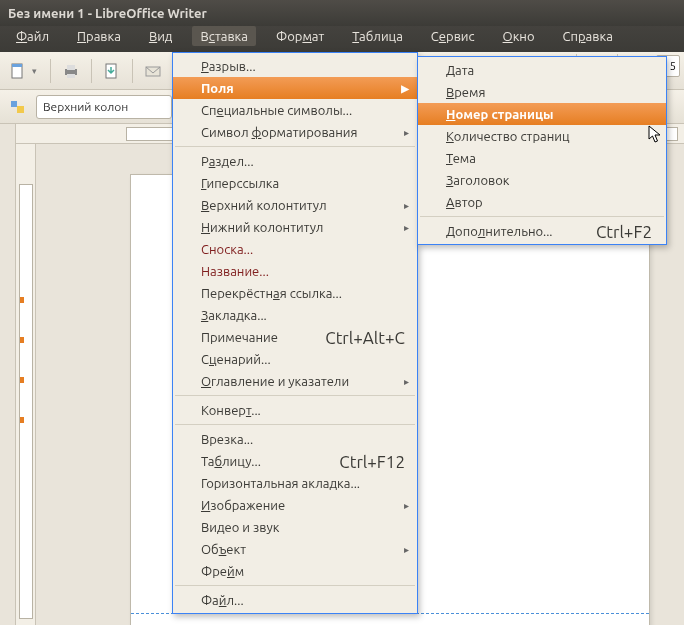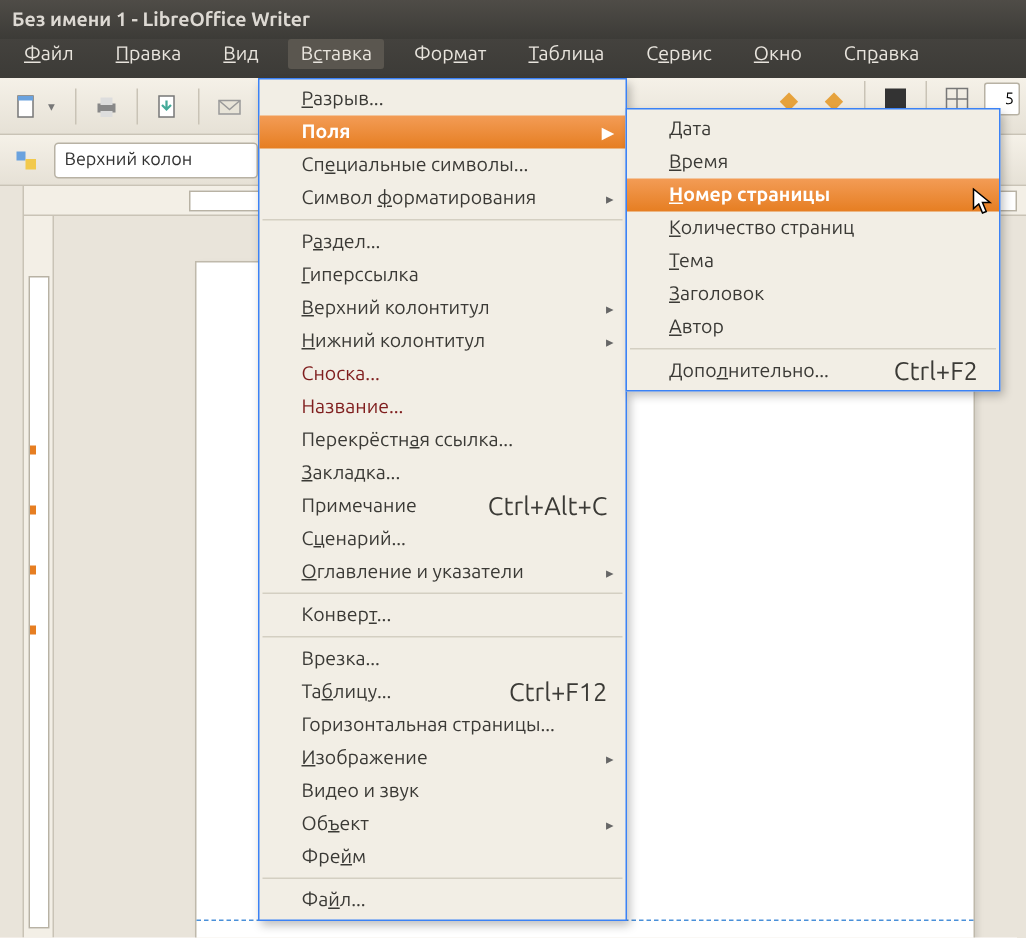--- a/index.html
+++ b/index.html
@@ -29,21 +29,21 @@
   .menu { position: absolute; background: #f2eee5; border: 1px solid #3b82f6; box-shadow: 2px 3px 6px rgba(0,0,0,0.25); font-size: 13px; color: #3b3a36; padding: 2px 0; }
   .menu .item { display: flex; align-items: center; height: 22px; padding: 0 28px 0 28px; white-space: nowrap; position: relative; cursor: pointer; }
   .menu .item.disabled { color: #7f1d1d; }
   .menu .item.highlight { background: linear-gradient(to bottom, #f39c56, #e67e22); color: #fff; font-weight: bold; }
   .menu .sep { height: 1px; background: #d4cfc2; margin: 3px 2px; }
   .menu .arrow { position: absolute; right: 8px; font-size: 10px; color: #666; }
   .menu .item.highlight .arrow { color: #fff; }
   .menu .shortcut { position: absolute; right: 12px; color: #3b3a36; font-size: 17px; }
   .menu .item u { text-decoration: underline; }
   .main-menu { top: 52px; left: 172px; width: 246px; }
-  .sub-menu { top: 72px; left: 417px; width: 250px; }
+  .sub-menu { top: 56px; left: 417px; width: 250px; }
   .sub-menu .shortcut { right: 14px; }
   .cursor { position: absolute; top: 125px; left: 648px; width: 16px; height: 20px; pointer-events: none; }
   .tb-right { position:absolute; right:4px; top:54px; display:flex; gap:6px; align-items:center; }
   .tb-right .tb-btn { color:#e67e22; }
   .spin { width:24px; height:22px; background:#fff; border:1px solid #b8b2a4; border-radius:2px; font-size:11px; display:flex; align-items:center; justify-content:flex-end; padding-right:3px;}
 </style>
 </head>
 <body>
 
 <div class="titlebar">
@@ -204,21 +204,21 @@
     </div>
   <div class="sep"></div>
   <div class="item">
       <span>Врезка...</span>
     </div>
   <div class="item">
       <span>Та<u>б</u>лицу...</span>
       <span class="shortcut">Ctrl+F12</span>
     </div>
   <div class="item">
-      <span>Горизонтальная страницы...</span>
+      <span>Горизонтальная акладка...</span>
     </div>
   <div class="item">
       <span><u>И</u>зображение</span>
       <span class="arrow">▸</span>
     </div>
   <div class="item">
       <span>Видео и звук</span>
     </div>
   <div class="item">
       <span>Об<u>ъ</u>ект</span>

